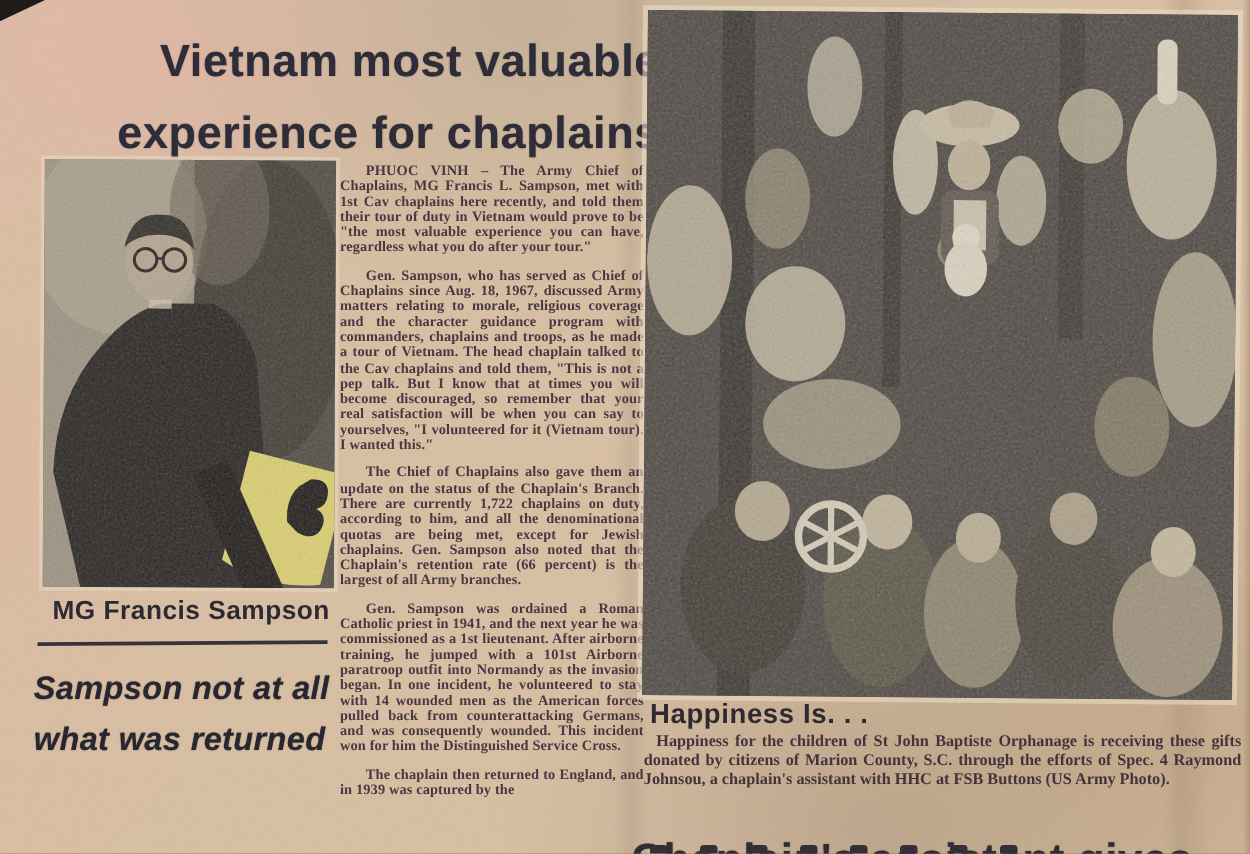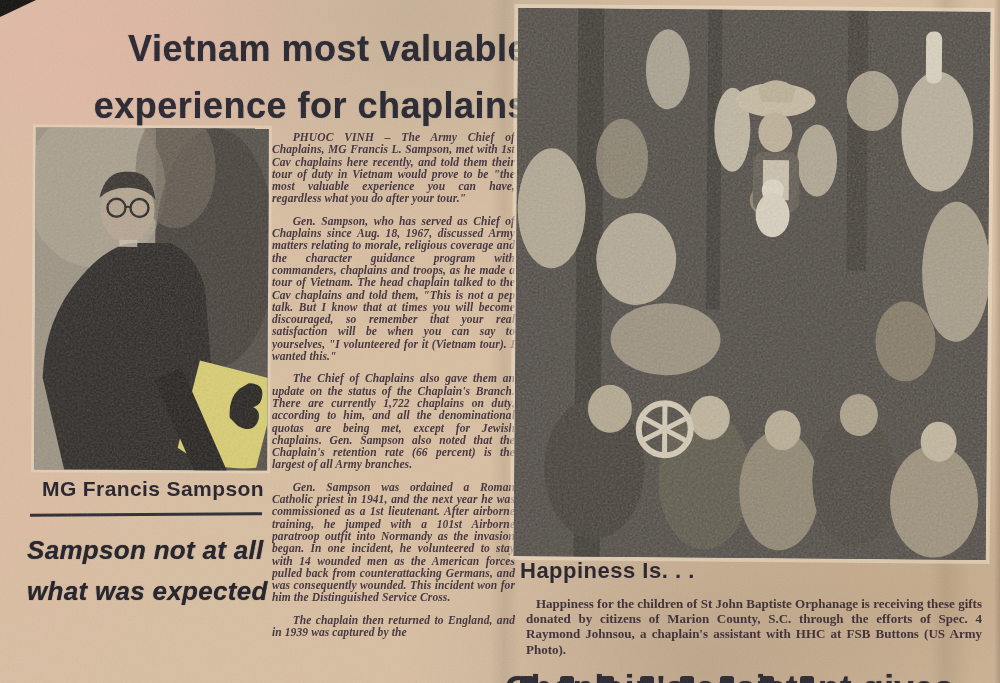--- a/index.html
+++ b/index.html
@@ -40,21 +40,21 @@
   }
   .rule-left{position:absolute;left:30px;top:513px;width:232px;height:3px;background:#2b2a32;transform:rotate(-.4deg);}
   .subhead{
     position:absolute;left:27px;top:530px;width:245px;
     font-family:"Liberation Sans", sans-serif;font-weight:bold;font-style:italic;
     font-size:26px;line-height:41px;color:#1e1c25;letter-spacing:.3px;
     text-shadow:0 0 1px rgba(30,28,37,.7);
   }
   .body-text{
     font-size:11.5px;line-height:12.3px;font-weight:bold;
-    text-align:justify;color:#40303a;letter-spacing:.1px;font-style:italic;
+    text-align:justify;color:#40303a;letter-spacing:.1px;
   }
   .left-article{position:absolute;left:22px;top:651px;width:247px;height:32px;overflow:hidden;}
   .left-article p{margin:0;text-indent:1.8em;}
   
   .mid-col{position:absolute;left:272px;top:131px;width:243px;height:552px;overflow:hidden;}
   .mid-col p{margin:0 0 10px 0;text-indent:1.8em;}
   
   .photo-right{
     position:absolute;left:516px;top:10px;width:472px;height:548px;
     box-shadow:0 0 0 4px rgba(238,222,196,.6);
@@ -64,21 +64,21 @@
   .caption-title{
     position:absolute;left:520px;top:558px;width:470px;text-align:left;
     font-family:"Liberation Sans", sans-serif;font-weight:bold;
     font-size:22px;color:#241f28;letter-spacing:.5px;
   }
   .caption-right{
     position:absolute;left:514px;top:584px;width:480px;
     font-size:13px;line-height:15.2px;font-weight:bold;text-align:justify;
     color:#3b2b33;
   }
-  .caption-right p{margin:12px;text-indent:10px;}
+  .caption-right p{margin:1px;text-indent:10px;}
   .headline-bottom{
     position:absolute;left:505px;top:668px;width:492px;
     font-family:"Liberation Sans", sans-serif;font-weight:bold;
     font-size:35px;color:#27232c;letter-spacing:.5px;
     text-shadow:0 0 1px rgba(39,35,44,.6);white-space:nowrap;
   }
   
   .clipped-line{position:absolute;left:520px;top:676px;width:440px;height:7px;overflow:hidden;}
   .clipped-line span{display:inline-block;background:#2a2630;height:14px;width:14px;margin-right:26px;border-radius:3px;}
   .corner-mark{
@@ -128,21 +128,21 @@
       </g>
       <rect width="233" height="342" filter="url(#grainA)" opacity=".28"></rect>
     </svg>
   </div>
 
   <div class="caption-left">MG Francis Sampson</div>
   <div class="rule-left"></div>
 
   <div class="subhead">
     <div>Sampson not at all</div>
-    <div>what was expected</div>
+    <div>what was returned</div>
   </div>
 
 
   <div class="mid-col body-text">
     <p>PHUOC VINH – The Army Chief of Chaplains, MG Francis L. Sampson, met with 1st Cav chaplains here recently, and told them their tour of duty in Vietnam would prove to be "the most valuable experience you can have, regardless what you do after your tour."</p>
     <p>Gen. Sampson, who has served as Chief of Chaplains since Aug. 18, 1967, discussed Army matters relating to morale, religious coverage and the character guidance program with commanders, chaplains and troops, as he made a tour of Vietnam. The head chaplain talked to the Cav chaplains and told them, "This is not a pep talk. But I know that at times you will become discouraged, so remember that your real satisfaction will be when you can say to yourselves, "I volunteered for it (Vietnam tour). I wanted this."</p>
     <p>The Chief of Chaplains also gave them an update on the status of the Chaplain's Branch. There are currently 1,722 chaplains on duty, according to him, and all the denominational quotas are being met, except for Jewish chaplains. Gen. Sampson also noted that the Chaplain's retention rate (66 percent) is the largest of all Army branches.</p>
     <p>Gen. Sampson was ordained a Roman Catholic priest in 1941, and the next year he was commissioned as a 1st lieutenant. After airborne training, he jumped with a 101st Airborne paratroop outfit into Normandy as the invasion began. In one incident, he volunteered to stay with 14 wounded men as the American forces pulled back from counterattacking Germans, and was consequently wounded. This incident won for him the Distinguished Service Cross.</p>
     <p>The chaplain then returned to England, and in 1939 was captured by the</p>
   </div>

